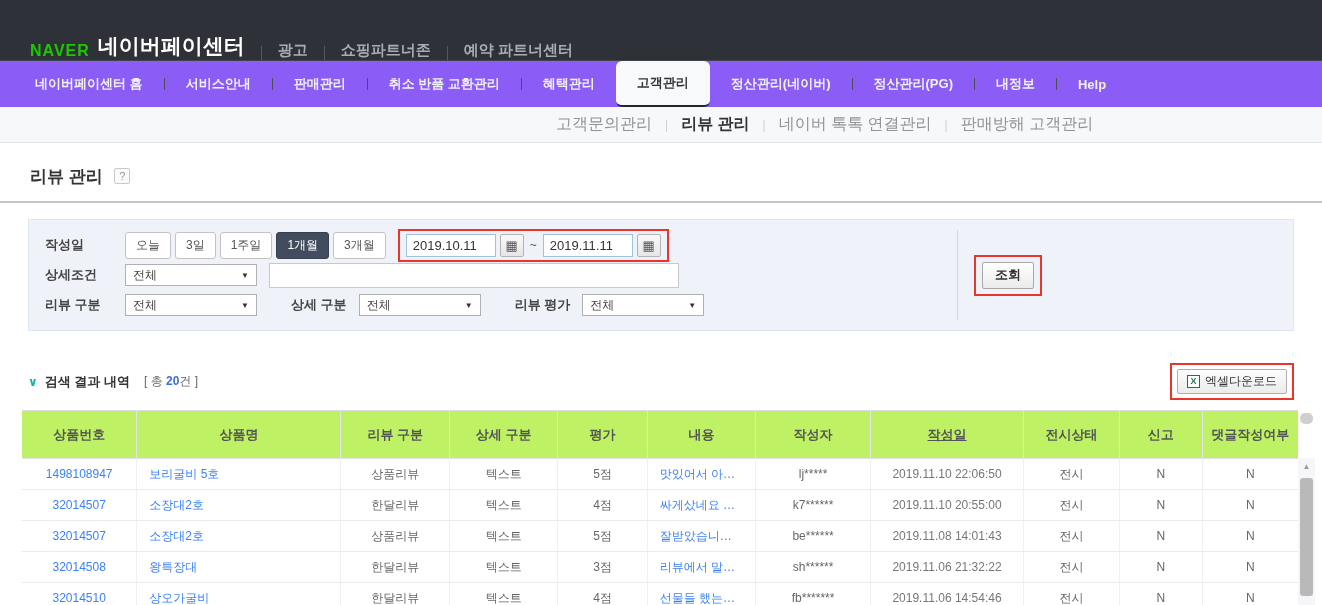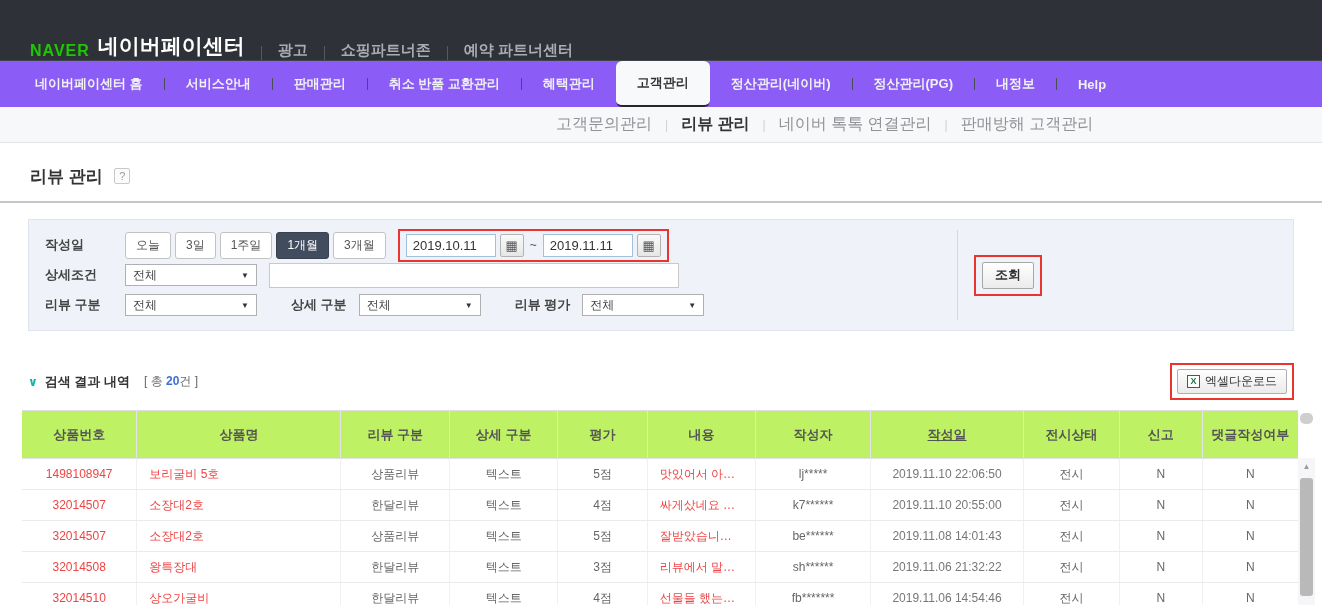--- a/index.html
+++ b/index.html
@@ -64,21 +64,21 @@
   .excel-icon { width:13px; height:13px; border:1px solid #1f7244; background:#fff; color:#1f7244; font-size:9px; font-weight:bold; line-height:11px; text-align:center; }
 
   
   .table-area { margin:0 7px 0 22px; display:flex; }
   table { flex:1; border-collapse:collapse; table-layout:fixed; font-size:12px; }
   th { background:#bef264; height:48px; color:#555; font-size:13px; font-weight:bold; border-top:1px solid #dddde0; border-bottom:1px solid #e0e0e3; border-left:1px solid #e4e4e7; text-align:center; }
   th:first-child { border-left:none; }
   th .sort { text-decoration:underline; cursor:pointer; }
   td { height:31px; text-align:center; color:#666; border-bottom:1px solid #ebebed; border-left:1px solid #f0f0f2; white-space:nowrap; overflow:hidden; }
   td:first-child { border-left:none; }
-  td.link { color:#ef4444; cursor:pointer; }
+  td.link { color:#3b82f6; cursor:pointer; }
   td.al { text-align:left; padding-left:12px; }
   td.date { color:#777; }
 
   
   .sb-col { width:17px; flex:none; position:relative; }
   .sb-cap { position:absolute; top:3px; left:2px; width:13px; height:11px; background:#cfcfcf; border-radius:5px; }
   .sb-track { position:absolute; top:48px; bottom:0; left:0; width:17px; background:#f6f6f8; }
   .sb-arrow { height:16px; display:flex; align-items:center; justify-content:center; color:#9a9a9a; font-size:8px; cursor:pointer; }
   .sb-thumb { position:absolute; top:20px; left:2px; width:13px; height:118px; background:#b9b9b9; border-radius:3px; cursor:grab; }
 </style>

